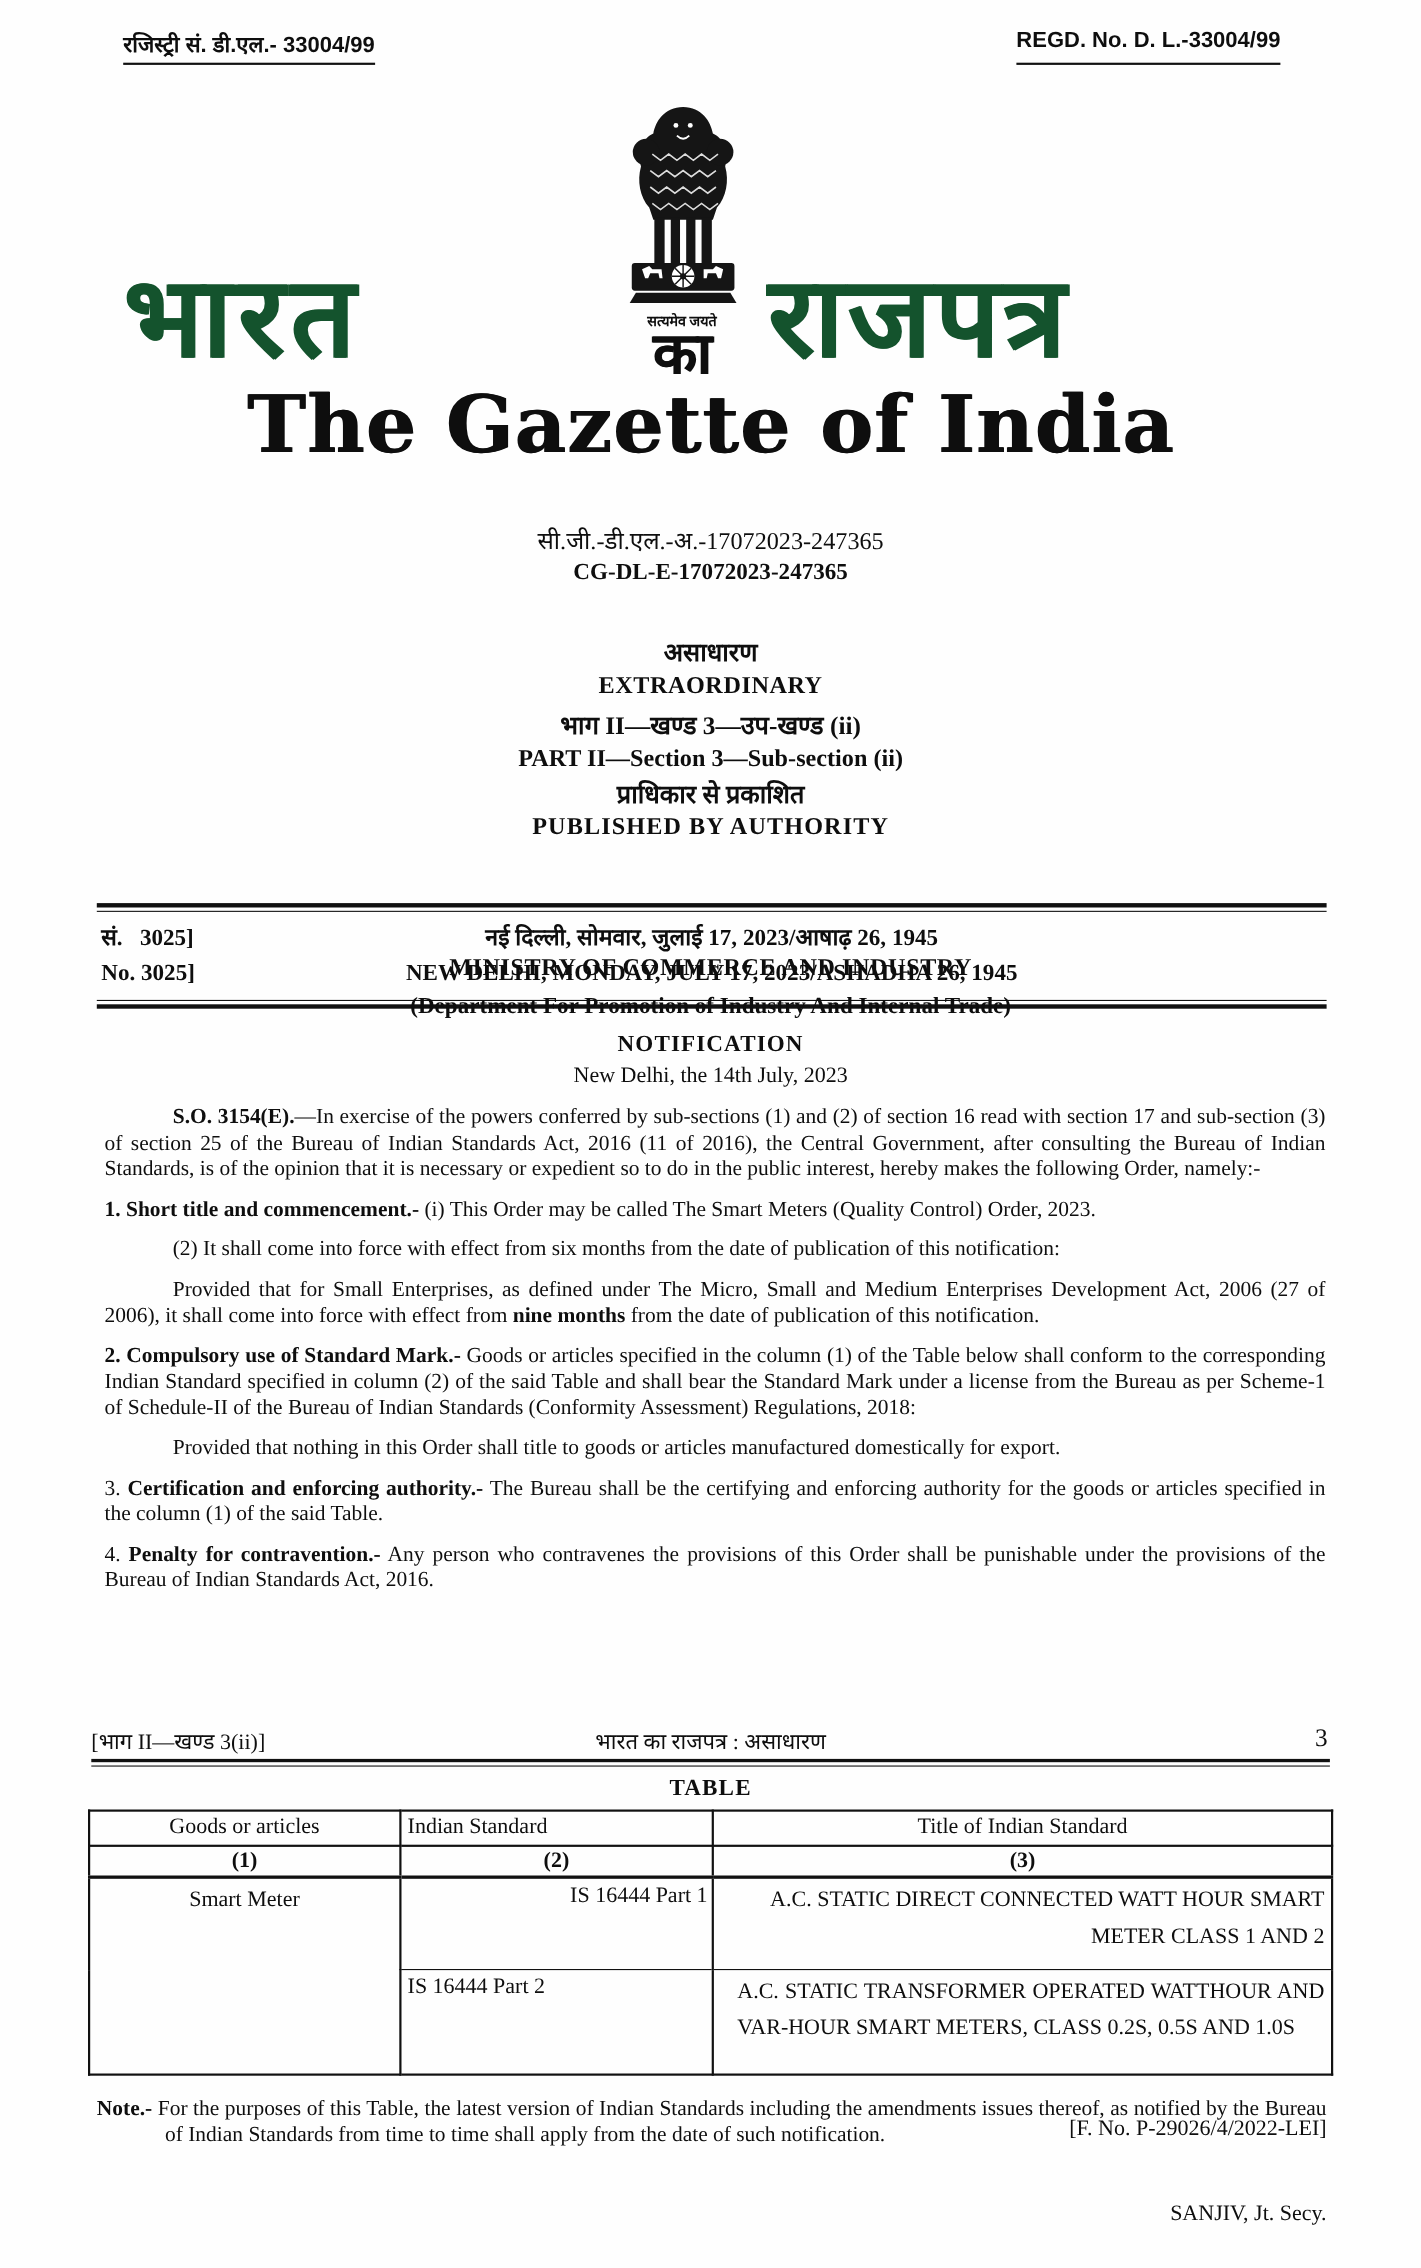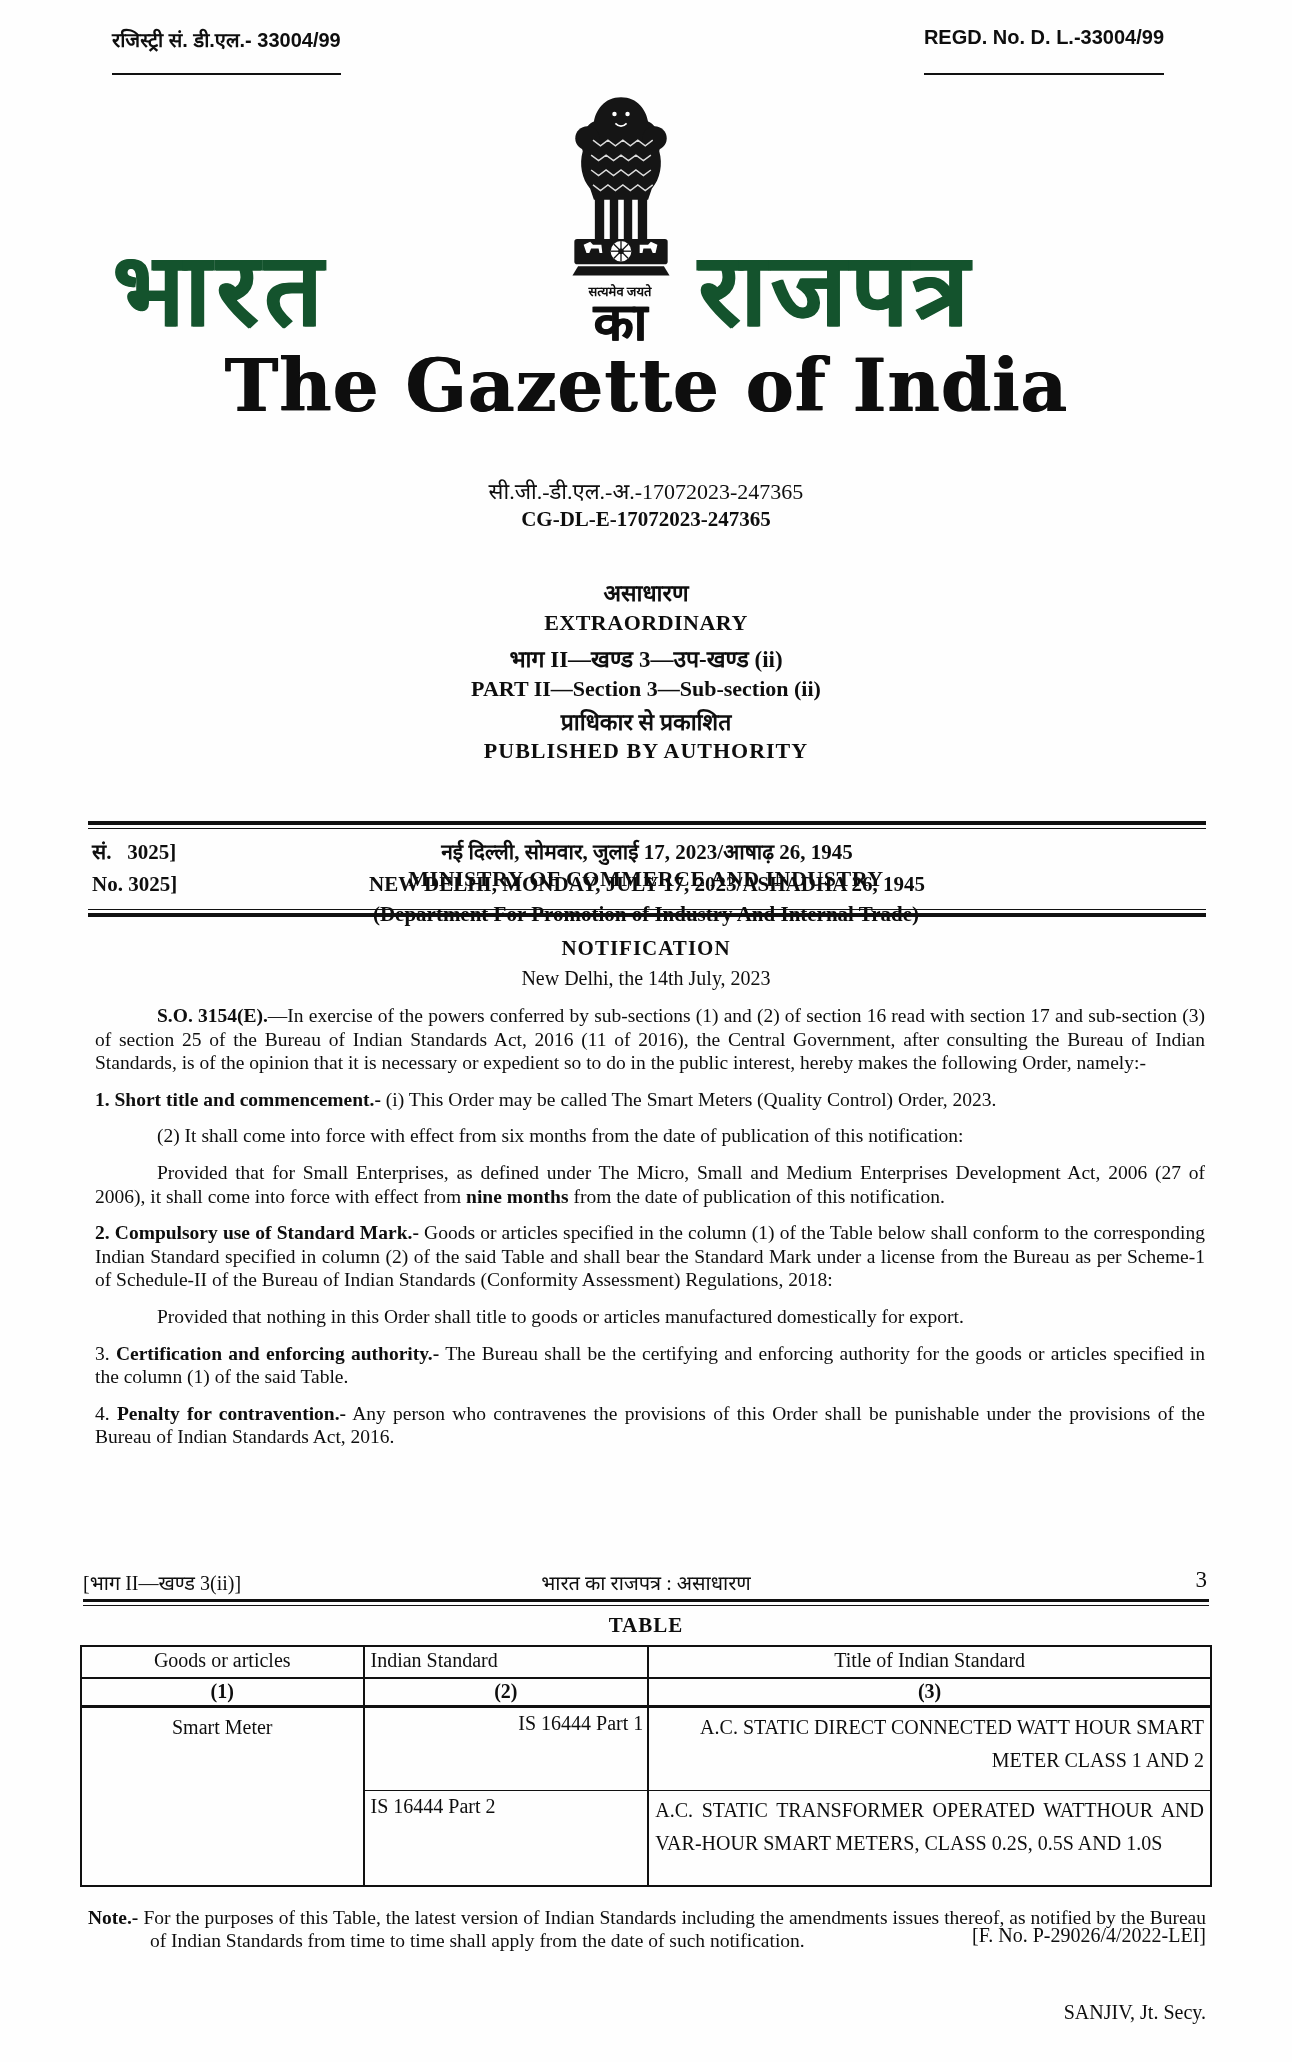--- a/index.html
+++ b/index.html
@@ -8,21 +8,21 @@
     font-family:"Liberation Serif","DejaVu Serif",serif; color:#0e0e0e;
     overflow:hidden;
   }
   
   .registry-row {
     position:absolute; top:26px; left:112px; right:128px;
     display:flex; justify-content:space-between;
     font-weight:bold; font-size:20px;
   }
   .registry-row .reg {
-    border-bottom:2px solid #111; padding-bottom:20px;
+    border-bottom:2px solid #111; padding-bottom:4px;
     font-family:"Liberation Sans","DejaVu Sans",sans-serif;
   }
   
   .mh-word { position:absolute; font-weight:bold; line-height:1; color:#14532d;
              text-shadow:1.5px 0 0 currentColor; white-space:nowrap; }
   .mh-bharat   { top:240px; left:112px;  font-size:102px; letter-spacing:6px; }
   .mh-rajpatra { top:240px; left:698px;  font-size:102px; letter-spacing:4px; }
   .mh-ka { position:absolute; top:297px; left:560px; width:120px; text-align:center;
            font-size:52px; font-weight:bold; line-height:1; text-shadow:1px 0 0 currentColor; }
   .mh-emblem { position:absolute; top:86px; left:565px; }
@@ -75,21 +75,21 @@
   .gz-table tr.hdr th { border-top:2px solid #111; border-bottom:2px solid #111;
               height:28px; text-align:center; padding:2px 4px 0; }
   .gz-table tr.hdr th.std { text-align:left; padding-left:6px; }
   .gz-table tr.nums td { border-bottom:3px solid #111; font-weight:bold; text-align:center;
               height:24px; padding-top:1px; }
   .gz-table td.goods { text-align:center; padding-top:8px; border-bottom:2px solid #111; }
   .gz-table tr.r1 td.c2, .gz-table tr.r1 td.c3 { border-bottom:1px solid #111;text-align:right; }
   .gz-table tr.r2 td { border-bottom:2px solid #111; }
   .gz-table td.c2 { padding:4px 4px 0 6px; height:78px; }
   .gz-table tr.r2 td.c2 { height:90px; }
-  .gz-table td.c3 { padding:3px 6px 0 6px; line-height:32.5px; text-align:justify; }
+  .gz-table td.c3 { padding:3px 6px 0 21px; line-height:32.5px; text-align:justify; }
   
   .note { position:absolute; top:1886px; left:88px; width:1118px; font-size:19.5px;
           line-height:23.6px; text-align:justify; padding-left:62px; text-indent:-62px;
           box-sizing:border-box; }
   .fileno   { position:absolute; top:1924px; left:88px; width:1118px; text-align:right; font-size:20px; }
   .signature{ position:absolute; top:2001px; left:88px; width:1118px; text-align:right; font-size:20px; }
   b { font-weight:bold; }
 </style>
 </head>
 <body>

